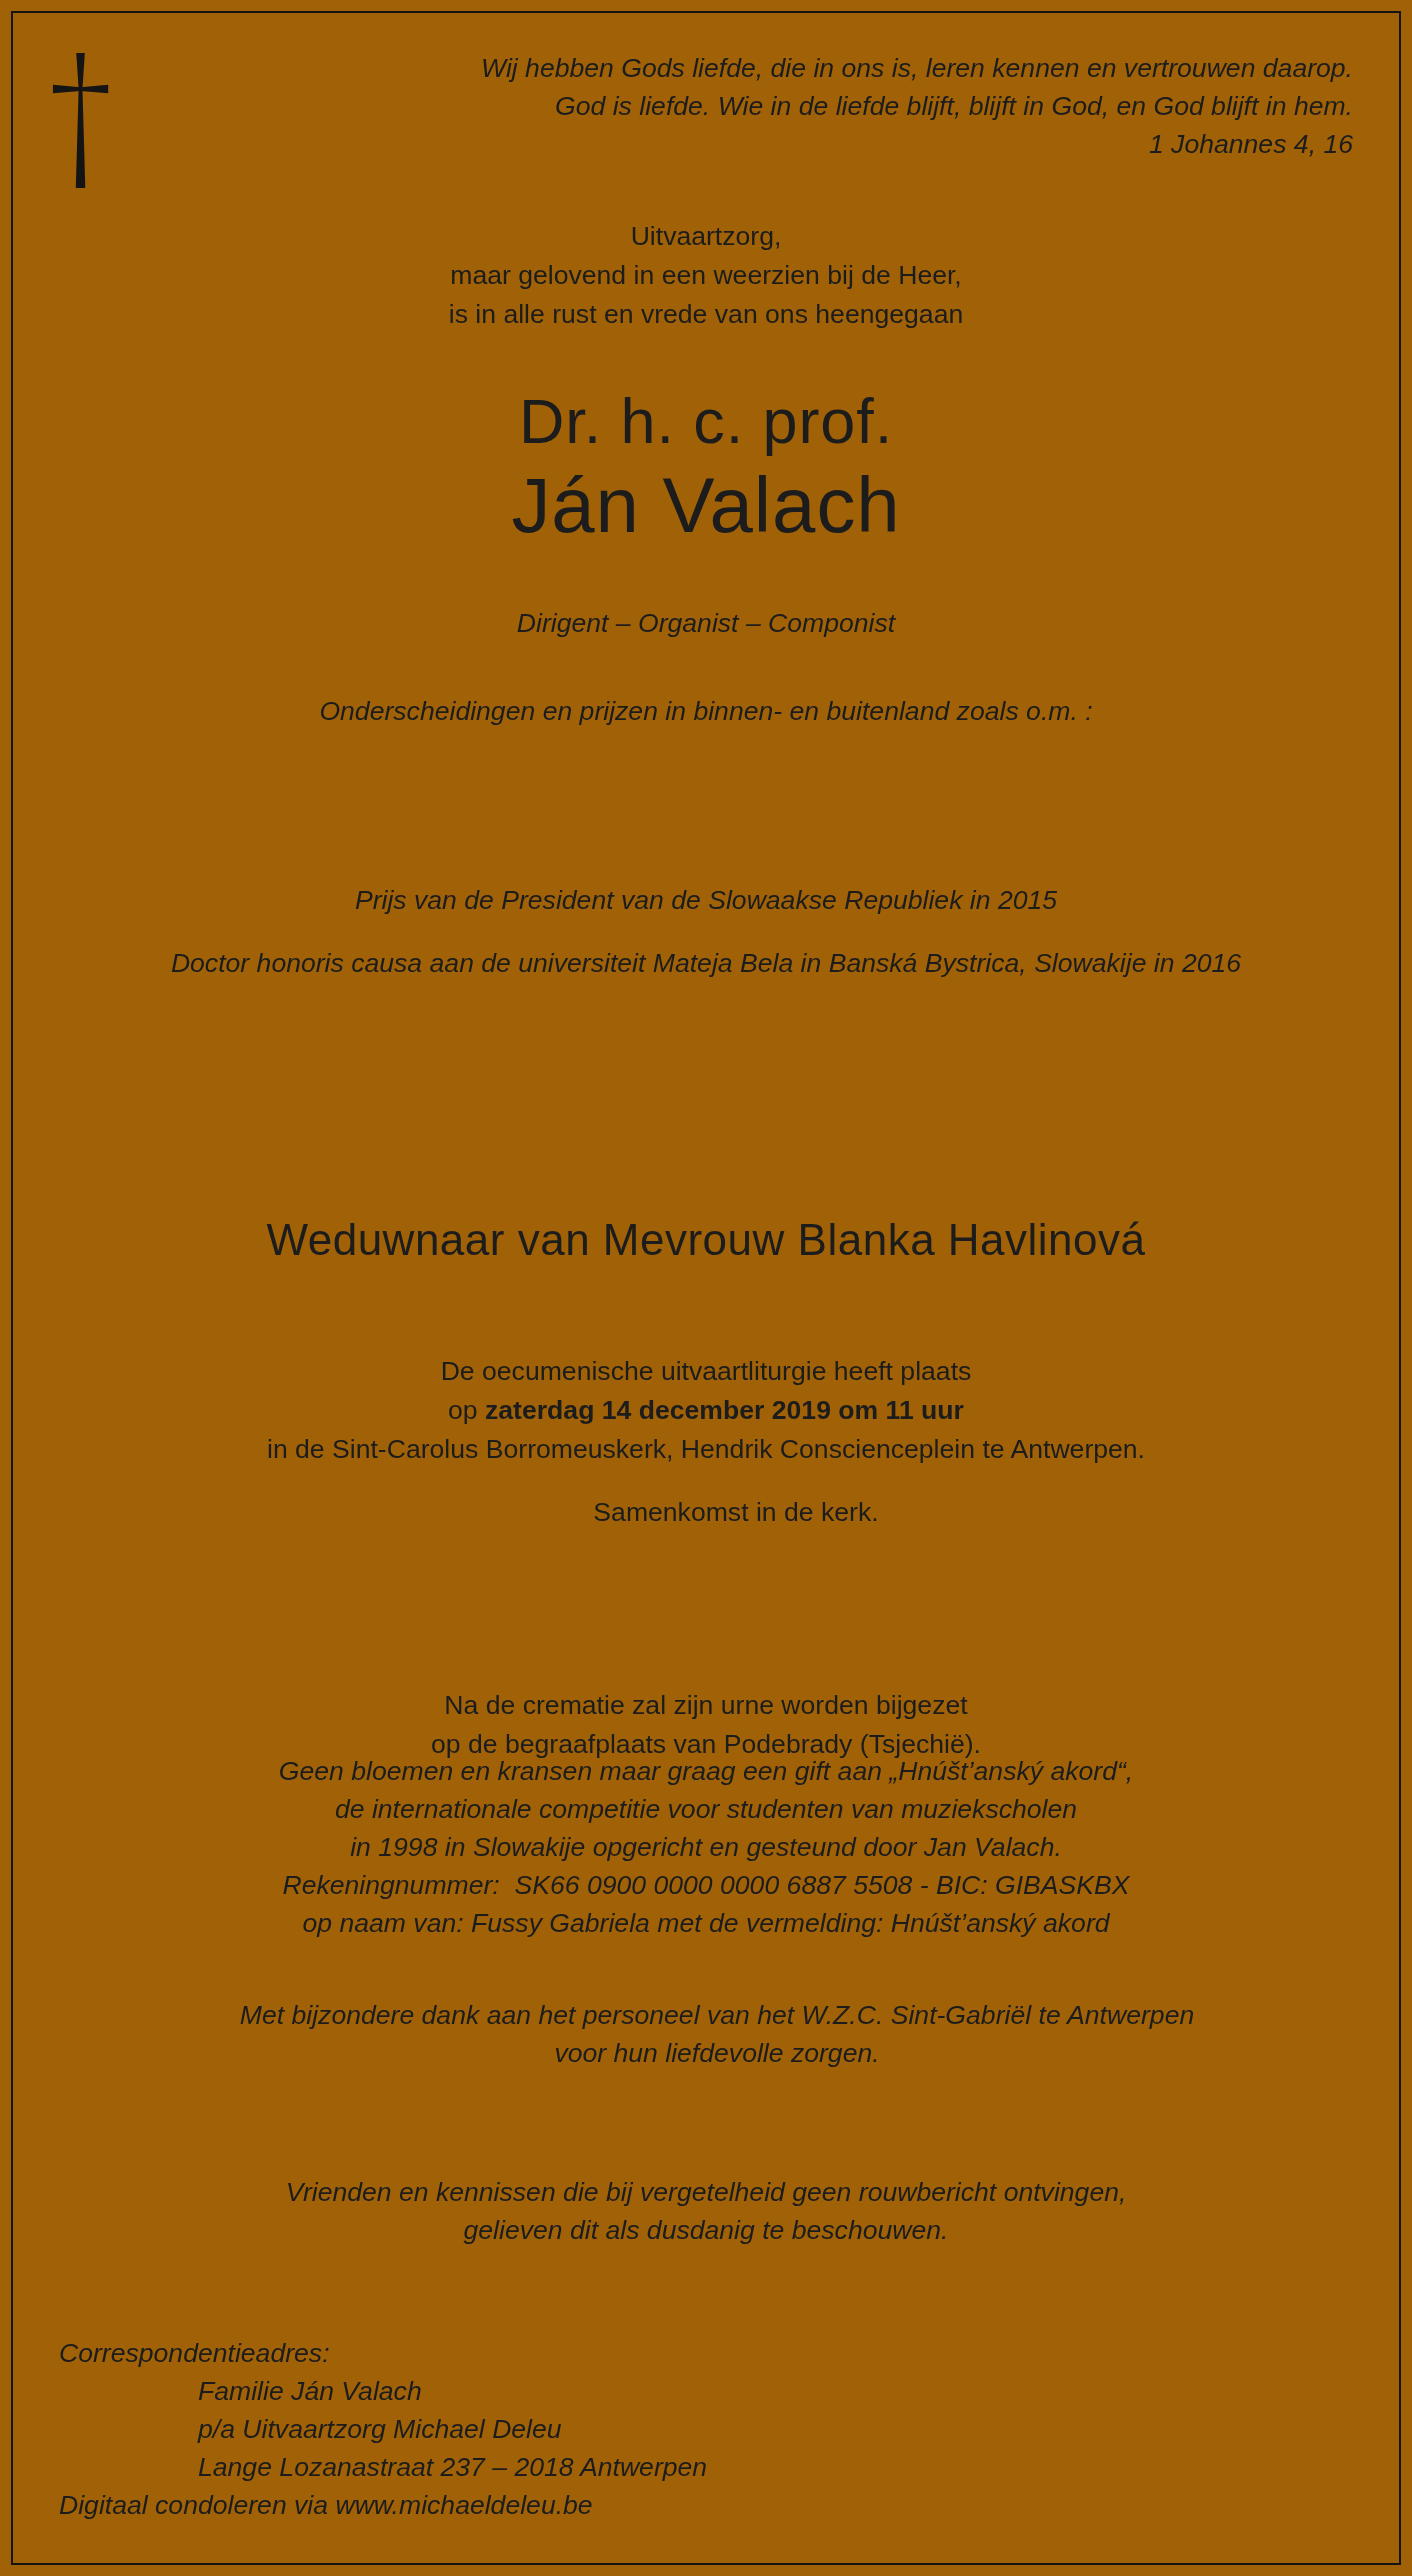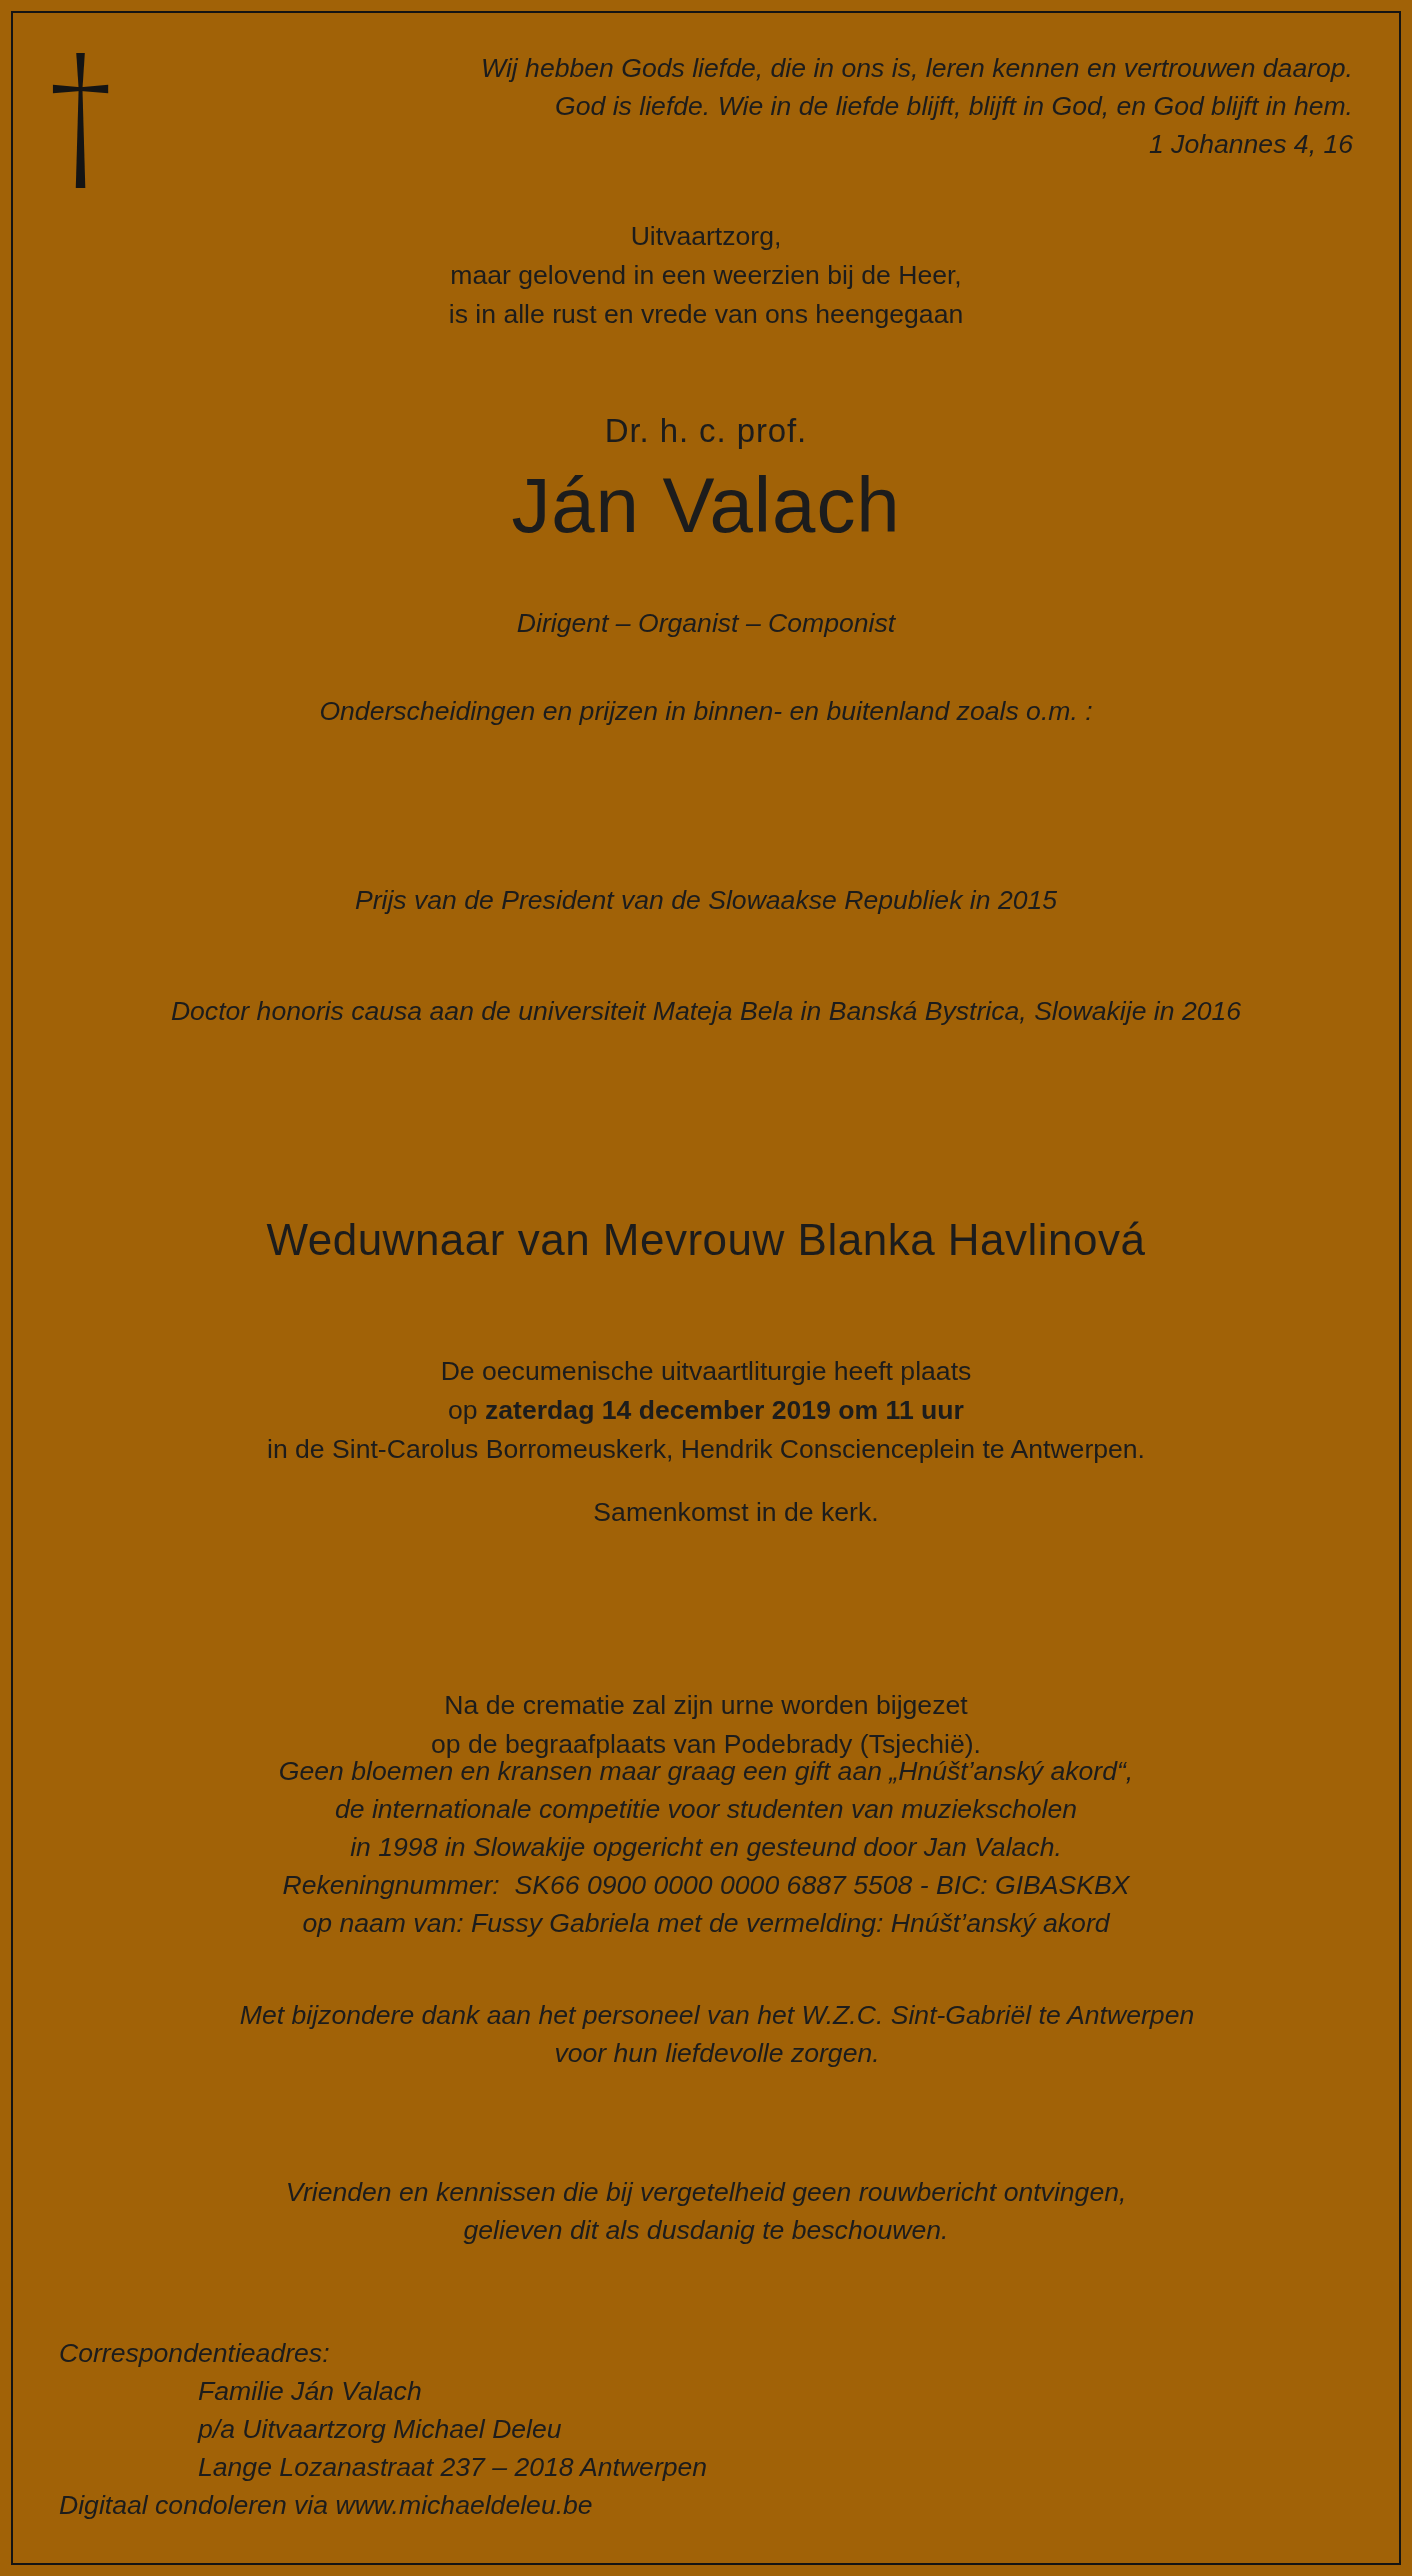--- a/index.html
+++ b/index.html
@@ -13,27 +13,27 @@
   }
   .frame{
     position:absolute;
     left:11.4px;top:11.4px;right:11.4px;bottom:11.4px;
     border:2.8px solid #141414;
     pointer-events:none;
   }
   .blk{position:absolute;left:0;width:100%;text-align:center;font-size:26.6px;line-height:39px;}
   .line{white-space:pre-wrap;}
   .quote{position:absolute;left:0;right:59px;top:49px;width:auto;text-align:right;font-size:26.6px;line-height:38px;font-style:italic;}
-  .title-prefix{top:404px;font-size:33px;line-height:53px;letter-spacing:0.9px;}
+  .title-prefix{top:395px;font-size:63px;line-height:53px;letter-spacing:0.9px;}
   .name{top:463px;font-size:78px;line-height:85px;letter-spacing:0.9px;}
   .subtitle{top:604px;font-style:italic;}
   .awards-intro{top:692px;font-style:italic;}
   .award1{top:767px;font-style:italic;line-height:38px;}
   .award2{top:881px;font-style:italic;}
-  .award3{top:992px;font-style:italic;}
+  .award3{top:944px;font-style:italic;}
   .life{top:1043px;}
   .widower{top:1215px;font-size:44px;line-height:49px;letter-spacing:0.5px;}
   .service{top:1352px;}
   .gathering{top:1493px;margin-left:30px;}
   .cremation{top:1686px;}
   .gift{top:1752px;font-style:italic;line-height:38px;}
   .thanks{top:1996px;font-style:italic;line-height:38px;padding-left:11px;}
   .apology{top:2173px;font-style:italic;line-height:38px;}
   .corr{position:absolute;left:59px;top:2334px;text-align:left;font-size:26.6px;line-height:38px;font-style:italic;}
   .corr-indent{padding-left:139px;}

